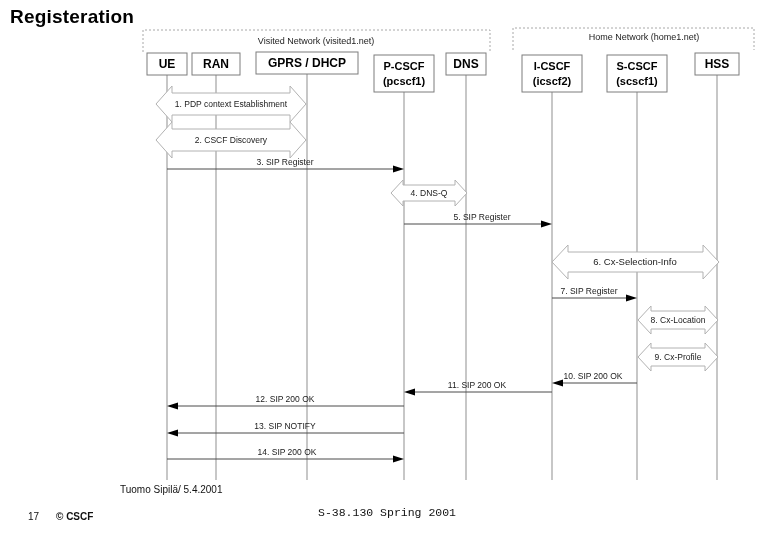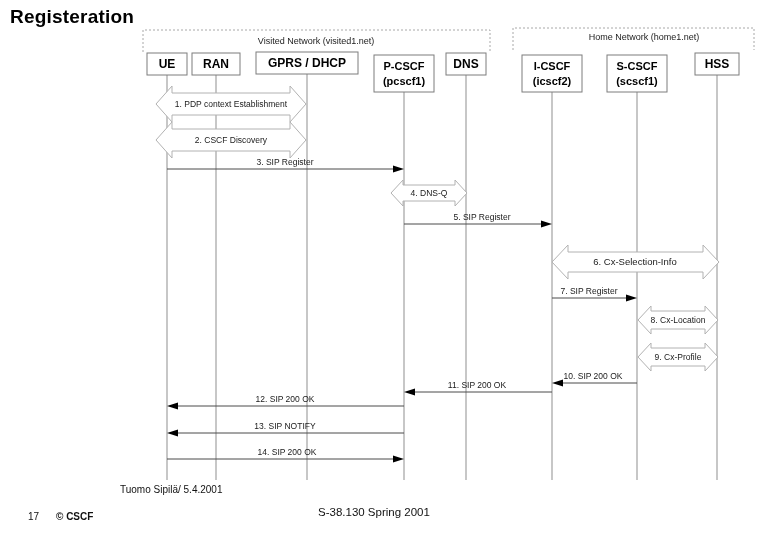--- a/index.html
+++ b/index.html
@@ -13,21 +13,21 @@
   .netbox{fill:none;stroke:#a8a8a8;stroke-width:1;stroke-dasharray:2 2;}
   .netlabel{font-family:"Liberation Sans",sans-serif;font-size:9px;fill:#222;text-anchor:middle;}
   .blockarrow{fill:#ffffff;stroke:#b2b2b2;stroke-width:1;}
   .blocklabel{font-family:"Liberation Sans",sans-serif;font-size:8.5px;fill:#1a1a1a;text-anchor:middle;}
   .blocklabel-lg{font-family:"Liberation Sans",sans-serif;font-size:9.5px;fill:#1a1a1a;text-anchor:middle;}
   .msgline{stroke:#4a4a4a;stroke-width:1;}
   .msghead{fill:#000;stroke:none;}
   .msglabel{font-family:"Liberation Sans",sans-serif;font-size:8.5px;fill:#1a1a1a;text-anchor:middle;}
   .footer-item{position:absolute;font-size:10px;color:#111;text-align:center;}
   .footer-copyright{font-weight:600;}
-  .footer-course{position:absolute;font-family:Liberation Sans, sans-serif;font-size:11.5px;color:#111;}
+  .footer-course{position:absolute;font-family:Liberation Mono, monospace;font-size:11.5px;color:#111;}
 </style>
 </head>
 <body>
 
 <div class="slide">
 
   <h1 class="title">Registeration</h1>
 
   <svg width="780" height="540" viewBox="0 0 780 540">
 

